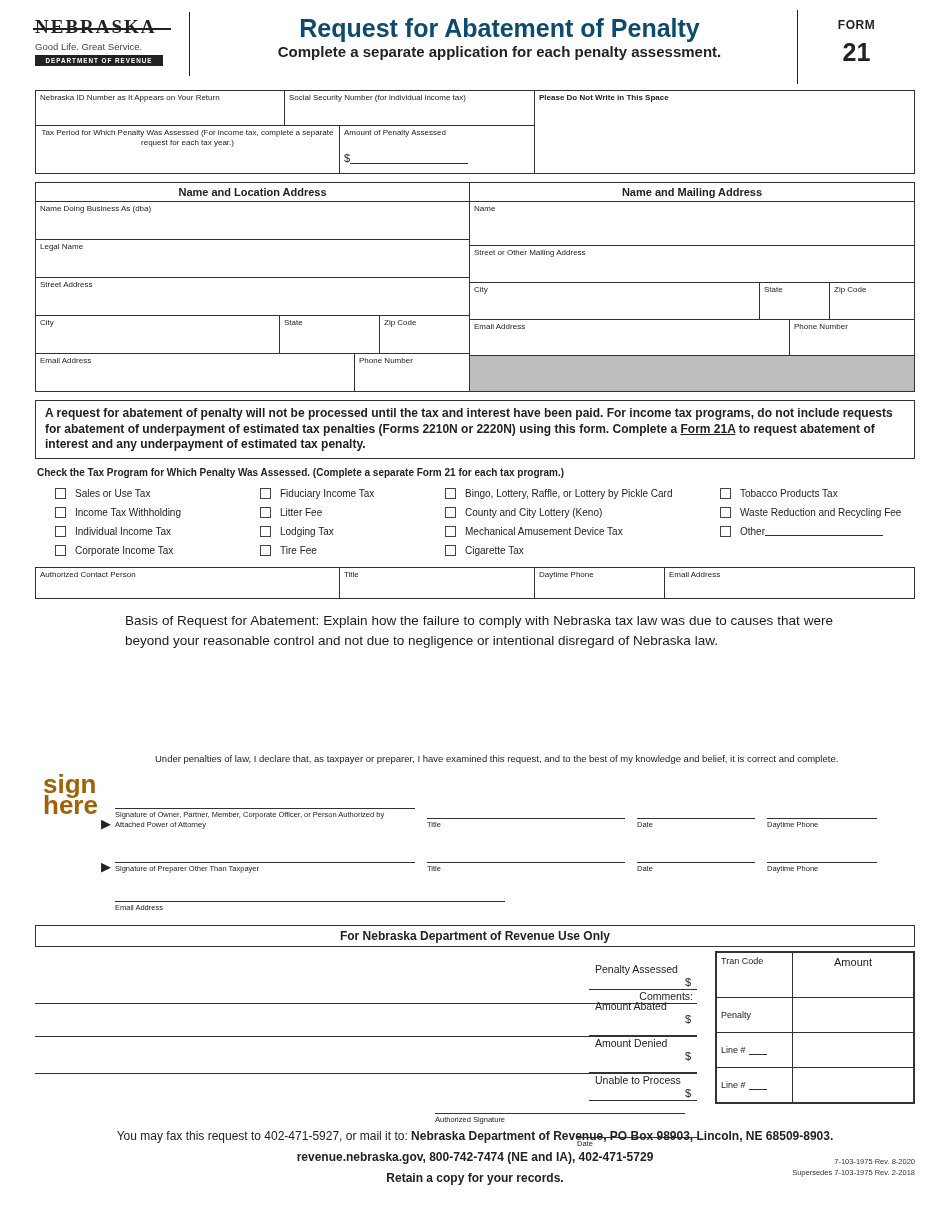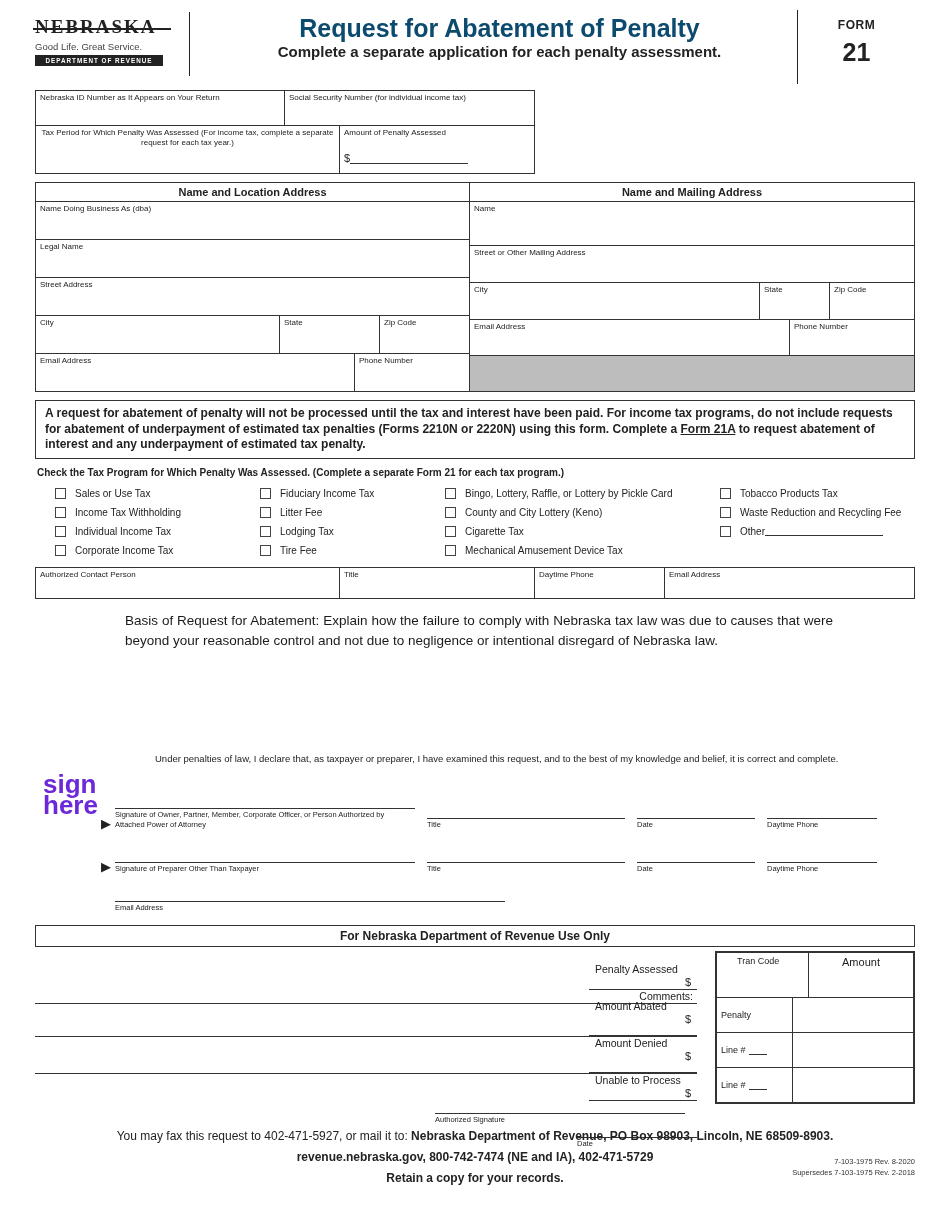--- a/index.html
+++ b/index.html
@@ -48,21 +48,21 @@
   .cbl { font-size:10px; white-space:nowrap; }
   
   .contact { display:flex; margin-top:7px; }
   .contact .fcell { height:32px; }
   
   .basis { margin:12px 82px 0 90px; font-size:13.5px; line-height:1.5; text-align:justify; color:#1a1a1a; }
   .write-area { height:98px; }
   
   .decl { margin:4px 70px 0 93px; font-size:9.5px; line-height:1.35; text-indent:27px; }
   .signwrap { display:flex; margin-top:8px; }
-  .signhere { width:66px; font-size:26px; font-weight:bold; line-height:21px; padding-left:8px; color:#6d28d9; }
+  .signhere { width:66px; font-size:26px; font-weight:bold; line-height:21px; padding-left:8px; color:#a16207; }
   .sigrows { flex:1; }
   .sigrow { display:flex; align-items:flex-end; }
   .sigrow + .sigrow { margin-top:20px; }
   .row1 { margin-top:22px; }
   .arrow { font-size:13px; width:14px; line-height:13px; }
   .sigcol { display:flex; flex-direction:column; margin-right:12px; }
   .blankline { border-bottom:1px solid #333; height:13px; width:100%; }
   .slabel { font-size:7.5px; line-height:1.3; padding-top:1px; }
   
   .dorhdr { border:1.5px solid #333; margin-top:12px; text-align:center; font-size:12px; font-weight:bold; padding:3px 0; }
@@ -70,21 +70,21 @@
   .dorleft { width:662px; padding-top:16px; }
   .dorrow { display:flex; align-items:flex-end; height:37px;flex-direction:column; }
   .dorlabel { width:102px; font-size:10.5px; padding-bottom:1px; }
   .dollar { width:12px; font-size:11px; padding-bottom:1px; }
   .amt { width:108px; }
   .sp { width:28px; }
   .grow { flex:1; }
   .commlbl { font-size:10.5px; padding-bottom:1px; margin-right:4px; }
   .dortable { position:absolute; right:0; top:4px; width:200px; border:2px solid #333; }
   .dtrow { display:flex; border-top:1px solid #333; }
-  .dtrow:first-child { border-top:none;padding-left:16px; }
+  .dtrow:first-child { border-top:none; }
   .dthead { height:44px; }
   .dtbody-row { height:35px; }
   .dtc1 { width:76px; border-right:1px solid #333; font-size:9px; padding:3px 4px; display:flex; align-items:flex-start; }
   .dtc2 { flex:1; font-size:11px; padding:3px 4px; text-align:center; }
   .dtbody-row .dtc1 { align-items:center; }
   .lineblank { display:inline-block; border-bottom:1px solid #333; width:18px; height:9px; margin-left:3px; }
   
   .footer { position:relative; margin-top:14px; text-align:center; }
   .fline1 { font-size:12px; }
   .fline2 { font-size:12px; font-weight:bold; margin-top:7px; }
@@ -128,20 +128,23 @@
           <span class="flabel">Tax Period for Which Penalty Was Assessed (For income tax, complete a separate request for each tax year.)</span>
         </div>
         <div class="fcell nb-l" style="width:195px;height:48px;">
           <span class="flabel">Amount of Penalty Assessed</span>
           <div class="dollar-line">
             <span>$</span><span class="blank" style="width:118px;"></span>
           </div>
         </div>
       </div>
     </div>
+    <div class="fcell nb-l" style="width:380px;height:84px;">
+      <span class="flabel bold">Please Do Not Write in This Space</span>
+    </div>
   </div>
 
   <div class="addr">
     <div style="width:435px;">
       <div class="fcell hdrcell" style="height:20px;">
         <span>Name and Location Address</span>
       </div>
       <div class="fcell nb-t" style="height:38px;">
         <span class="flabel">Name Doing Business As (dba)</span>
       </div>
@@ -250,25 +253,25 @@
       <div class="cbitem">
           <span class="cb"></span>
           <span class="cbl">Bingo, Lottery, Raffle, or Lottery by Pickle Card</span>
         </div>
       <div class="cbitem">
           <span class="cb"></span>
           <span class="cbl">County and City Lottery (Keno)</span>
         </div>
       <div class="cbitem">
           <span class="cb"></span>
+          <span class="cbl">Mechanical Amusement Device Tax</span>
+        </div>
+      <div class="cbitem">
+          <span class="cb"></span>
           <span class="cbl">Cigarette Tax</span>
-        </div>
-      <div class="cbitem">
-          <span class="cb"></span>
-          <span class="cbl">Mechanical Amusement Device Tax</span>
         </div>
     </div>
     <div style="width:215px;">
       <div class="cbitem">
           <span class="cb"></span>
           <span class="cbl">Tobacco Products Tax</span>
         </div>
       <div class="cbitem">
           <span class="cb"></span>
           <span class="cbl">Waste Reduction and Recycling Fee</span>

